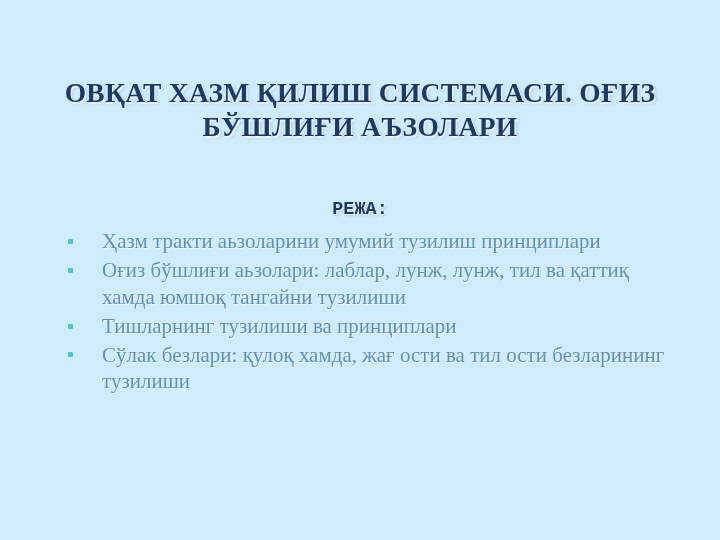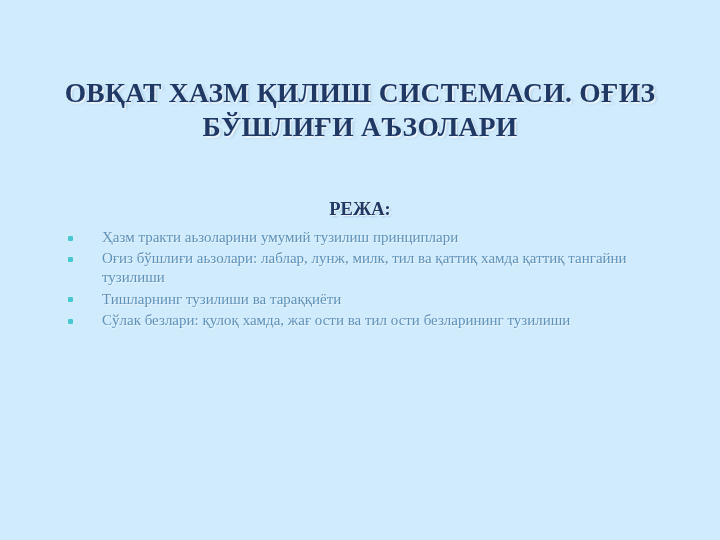--- a/index.html
+++ b/index.html
@@ -45,21 +45,21 @@
   }
 
   
   .plan-heading {
     position: absolute;
     left: 46px;
     top: 199px;
     width: 628px;
     text-align: center;
     margin: 0;
-    font-family: Liberation Serif, serif;
+    font-family: Liberation Mono, monospace;
     font-size: 18.5px;
     font-weight: bold;
     color: #1f3864;
     text-shadow: 1.3px 1.3px 1.2px rgba(255,255,255,0.85),
                  2px 2px 1.8px rgba(120,170,205,0.5);
   }
 
   
   .bullet-list {
     position: absolute;
@@ -68,21 +68,21 @@
     width: 612px;
     margin: 0;
     padding: 0;
     list-style: none;
   }
   .bullet-item {
     position: relative;
     padding-left: 38px;
     margin: 0 0 2px 0;
     font-family: "Liberation Serif", "DejaVu Serif", serif;
-    font-size: 15px;
+    font-size: 21px;
     line-height: 1.28;
     color: #5e91b8;
     text-shadow: 0.7px 0.7px 0.7px rgba(255,255,255,0.6);
   }
   .bullet-dot {
     position: absolute;
     left: 4px;
     top: 0.52em;
     width: 5px;
     height: 5px;
@@ -106,25 +106,25 @@
 
   <h2 class="plan-heading">РЕЖА:</h2>
 
   <ul class="bullet-list">
     <li class="bullet-item">
       <span class="bullet-dot"></span>
       <span class="bullet-text">Ҳазм тракти аьзоларини умумий тузилиш принциплари</span>
     </li>
     <li class="bullet-item">
       <span class="bullet-dot"></span>
-      <span class="bullet-text">Оғиз бўшлиғи аьзолари: лаблар, лунж, милк, тил ва қаттиқ хамда қаттиқ тангайни тузилиши</span>
+      <span class="bullet-text">Оғиз бўшлиғи аьзолари: лаблар, лунж, лунж, тил ва қаттиқ хамда юмшоқ тангайни тузилиши</span>
     </li>
     <li class="bullet-item">
       <span class="bullet-dot"></span>
-      <span class="bullet-text">Тишларнинг тузилиши ва тараққиёти</span>
+      <span class="bullet-text">Тишларнинг тузилиши ва принциплари</span>
     </li>
     <li class="bullet-item">
       <span class="bullet-dot"></span>
       <span class="bullet-text">Сўлак безлари: қулоқ хамда, жағ ости ва тил ости безларининг тузилиши</span>
     </li>
   </ul>
 
 </div>
 
 </body></html>

